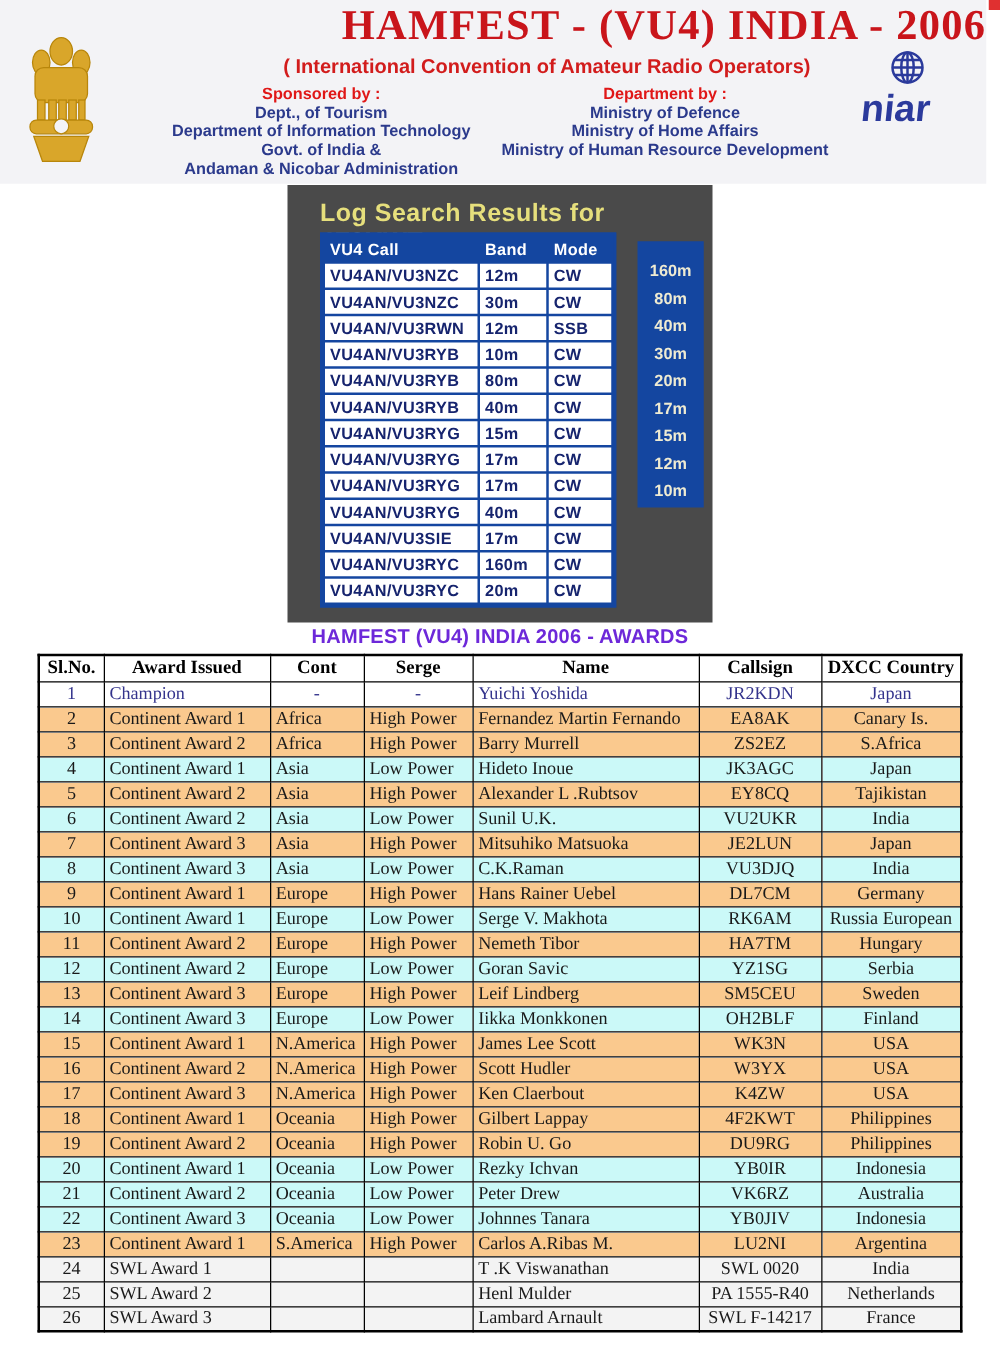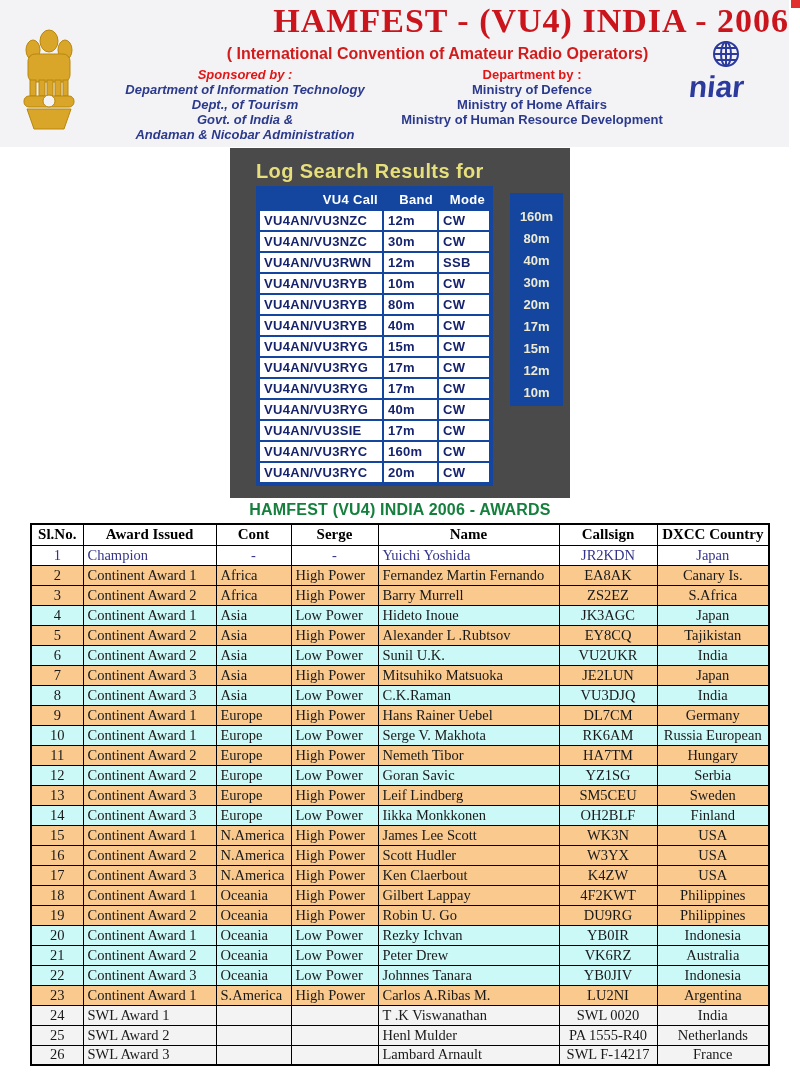--- a/index.html
+++ b/index.html
@@ -11,46 +11,46 @@
     background: #F3F3F6; }
   .corner-mark { position: absolute; top: 0; left: 791px; width: 9px; height: 8px;
     background: #E03030; }
   .emblem { position: absolute; top: 26px; left: 20px; }
   .page-title { position: absolute; top: 2px; left: 0; width: 100%; text-align: right;
     font-family: "Liberation Serif", serif; font-weight: bold; font-size: 34px;
     color: #C9151B; letter-spacing: 1px; }
   .page-subtitle { position: absolute; top: 45px; left: 0; width: 100%; text-align: center;
     font-weight: bold; font-size: 16px; color: #D21C1C; margin-left: 43px; }
   .sponsor-col { position: absolute; top: 67px; text-align: center; }
-  .sponsor-col.left  { left: 100px;  width: 290px; font-style: italic; }
+  .sponsor-col.left  { left: 112px;  width: 290px; }
   .sponsor-col.right { left: 382px; width: 300px; }
   .sponsor-label { font-weight: bold; font-size: 13px; color: #E01717; line-height: 15px; }
   .sponsor-line  { font-weight: bold; font-size: 13px; color: #2B3A8C; line-height: 15px; }
   .niar { position: absolute; top: 40px; left: 680px; width: 92px; text-align: center; }
 
   
   .log-panel { position: absolute; top: 148px; left: 230px; width: 340px; height: 350px;
     background: #4A4A4A; }
   .log-title { position: absolute; top: 12px; left: 26px; font-size: 20px; font-weight: 600;
     color: #E6DF7C; letter-spacing: 0.4px; }
   .log-table { position: absolute; top: 38px; left: 26px; border-collapse: separate;
     border-spacing: 2px; background: #1446A0; border: 2px solid #1446A0; }
   .log-table th { width: auto; color: #FFFFFF; font-size: 13px; font-weight: bold;
-    text-align: right; padding: 2px 4px; height: 17px; letter-spacing: 0.3px; }
+    text-align: left; padding: 2px 4px; height: 17px; letter-spacing: 0.3px; }
   .log-table th.c1 { width: 122px; } .log-table th.c2 { width: 53px; margin-top: 36px; } .log-table th.c3 { width: 50px; }
   .log-table td { background: #FFFFFF; color: #16246E; font-size: 13px; font-weight: bold;
     padding: 0 4px; height: 19px; letter-spacing: 0.3px; }
   .band-list { position: absolute; top: 45px; left: 280px; width: 53px; height: 213px;
     background: #1446A0; padding-top: 13px; }
   .band-item { height: 22px; line-height: 22px; text-align: center; color: #EFEBD2;
     font-size: 13px; font-weight: bold; }
 
   
   .awards-title { position: absolute; top: 501px; left: 0; width: 100%; text-align: center;
-    font-size: 16px; font-weight: bold; color: #15803d; letter-spacing: 0.2px; }
+    font-size: 16px; font-weight: bold; color: #6d28d9; letter-spacing: 0.2px; }
   .awards-table { position: absolute; top: 523px; left: 30px; width: 738px;
     border-collapse: collapse; table-layout: fixed; border: 2px solid #000; }
   .awards-table th, .awards-table td { border: 1px solid #000;
     font-family: "Liberation Serif", serif; overflow: hidden; white-space: nowrap; }
   .awards-table th { font-size: 15px; font-weight: bold; color: #000; background: #fff;
     text-align: center; height: 21px; }
   .awards-table td { font-size: 14.5px; color: #191919; height: 20px; padding: 0 4px; }
   td.al { text-align: left; } td.ac { text-align: center; }
   tr.champion td { color: #33338C; background: #FFFFFF; }
   tr.high td { background: #FAC98E; }
@@ -78,22 +78,22 @@
         <path d="M7 83 L51 83 L44 103 L14 103 Z"></path>
       </g>
     </svg>
   </div>
 
   <div class="page-title">HAMFEST - (VU4) INDIA - 2006</div>
   <div class="page-subtitle">( International Convention of Amateur Radio Operators)</div>
 
   <div class="sponsor-col left">
     <div class="sponsor-label">Sponsored by :</div>
+    <div class="sponsor-line">Dept., of Tourism</div>
     <div class="sponsor-line">Department of Information Technology</div>
-    <div class="sponsor-line">Dept., of Tourism</div>
     <div class="sponsor-line">Govt. of India &amp;</div>
     <div class="sponsor-line">Andaman &amp; Nicobar Administration</div>
   </div>
 
   <div class="sponsor-col right">
     <div class="sponsor-label">Department by :</div>
     <div class="sponsor-line">Ministry of Defence</div>
     <div class="sponsor-line">Ministry of Home Affairs</div>
     <div class="sponsor-line">Ministry of Human Resource Development</div>
   </div>

